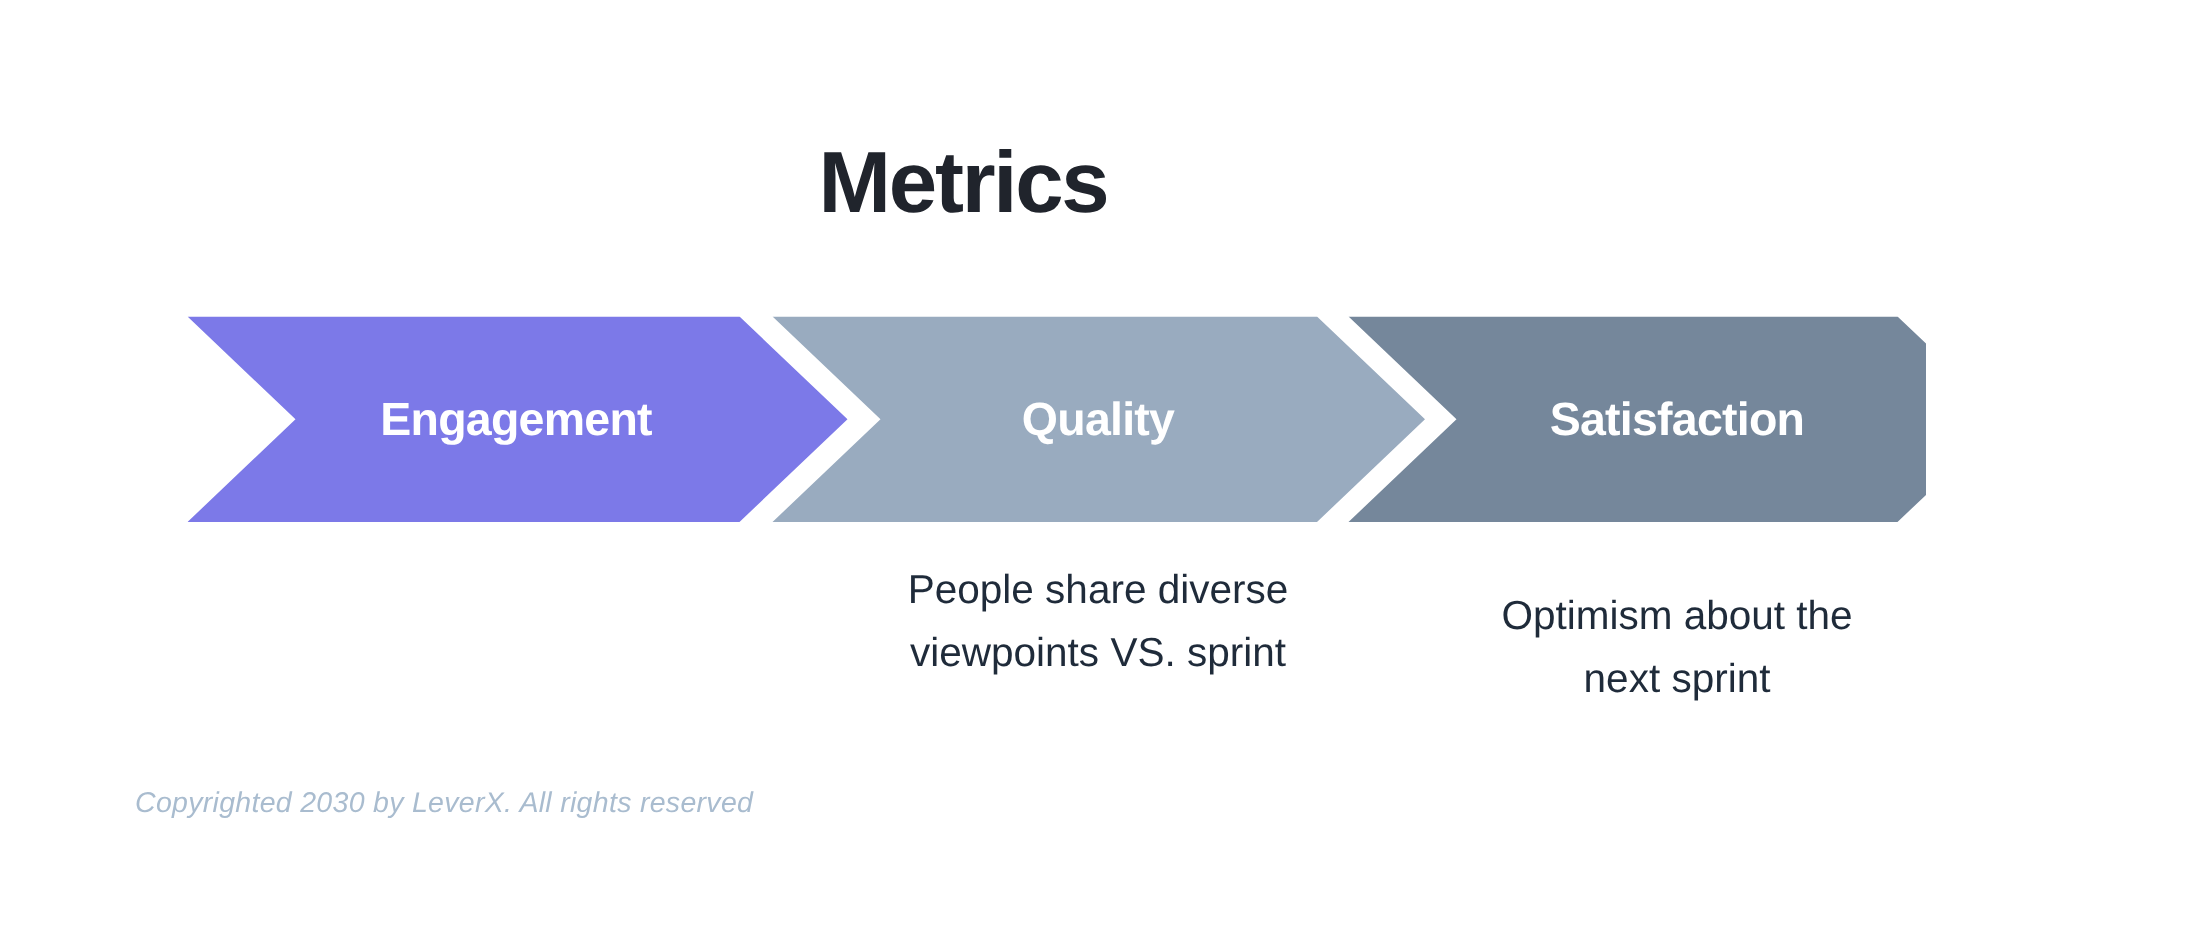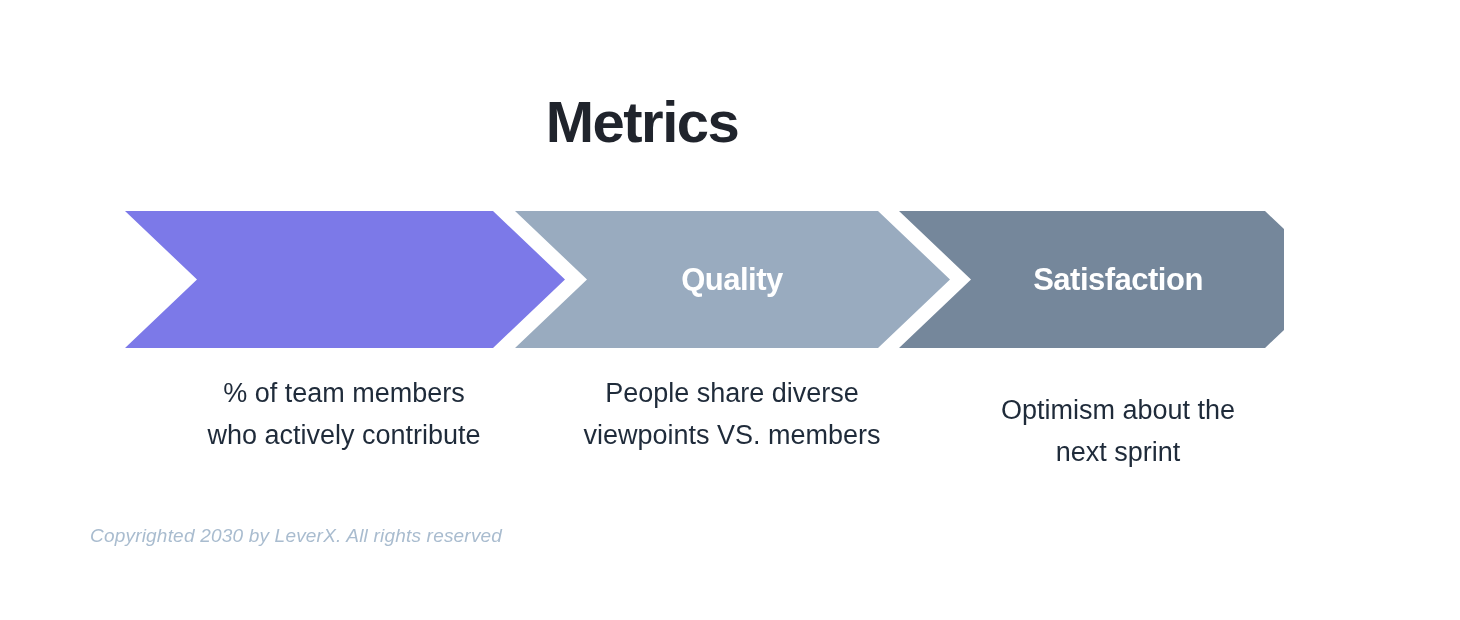--- a/index.html
+++ b/index.html
@@ -80,25 +80,24 @@
 <div class="slide">
 
   <div class="title">Metrics</div>
 
   <svg class="arrows-svg" viewBox="0 0 1212 137" preserveAspectRatio="none" xmlns="http://www.w3.org/2000/svg">
     <polygon points="0,0 368,0 440,68.5 368,137 0,137 72,68.5" fill="#7C79E8"></polygon>
     <polygon points="390,0 753,0 825,68.5 753,137 390,137 462,68.5" fill="#99ABBF"></polygon>
     <polygon points="774,0 1140,0 1212,68.5 1140,137 774,137 846,68.5" fill="#75879B"></polygon>
   </svg>
 
+  <div class="step-label s0">Engagement</div>
   <div class="step-label s2">Satisfaction</div>
   <div class="step-label s1">Quality</div>
 
-  <div class="step-desc s0">% of team members
-who actively contribute</div>
   <div class="step-desc s1">People share diverse
-viewpoints VS. members</div>
+viewpoints VS. sprint</div>
   <div class="step-desc s2">Optimism about the
 next sprint</div>
 
   <div class="copyright">Copyrighted 2030 by LeverX. All rights reserved</div>
 
 </div>
 
 </body></html>

